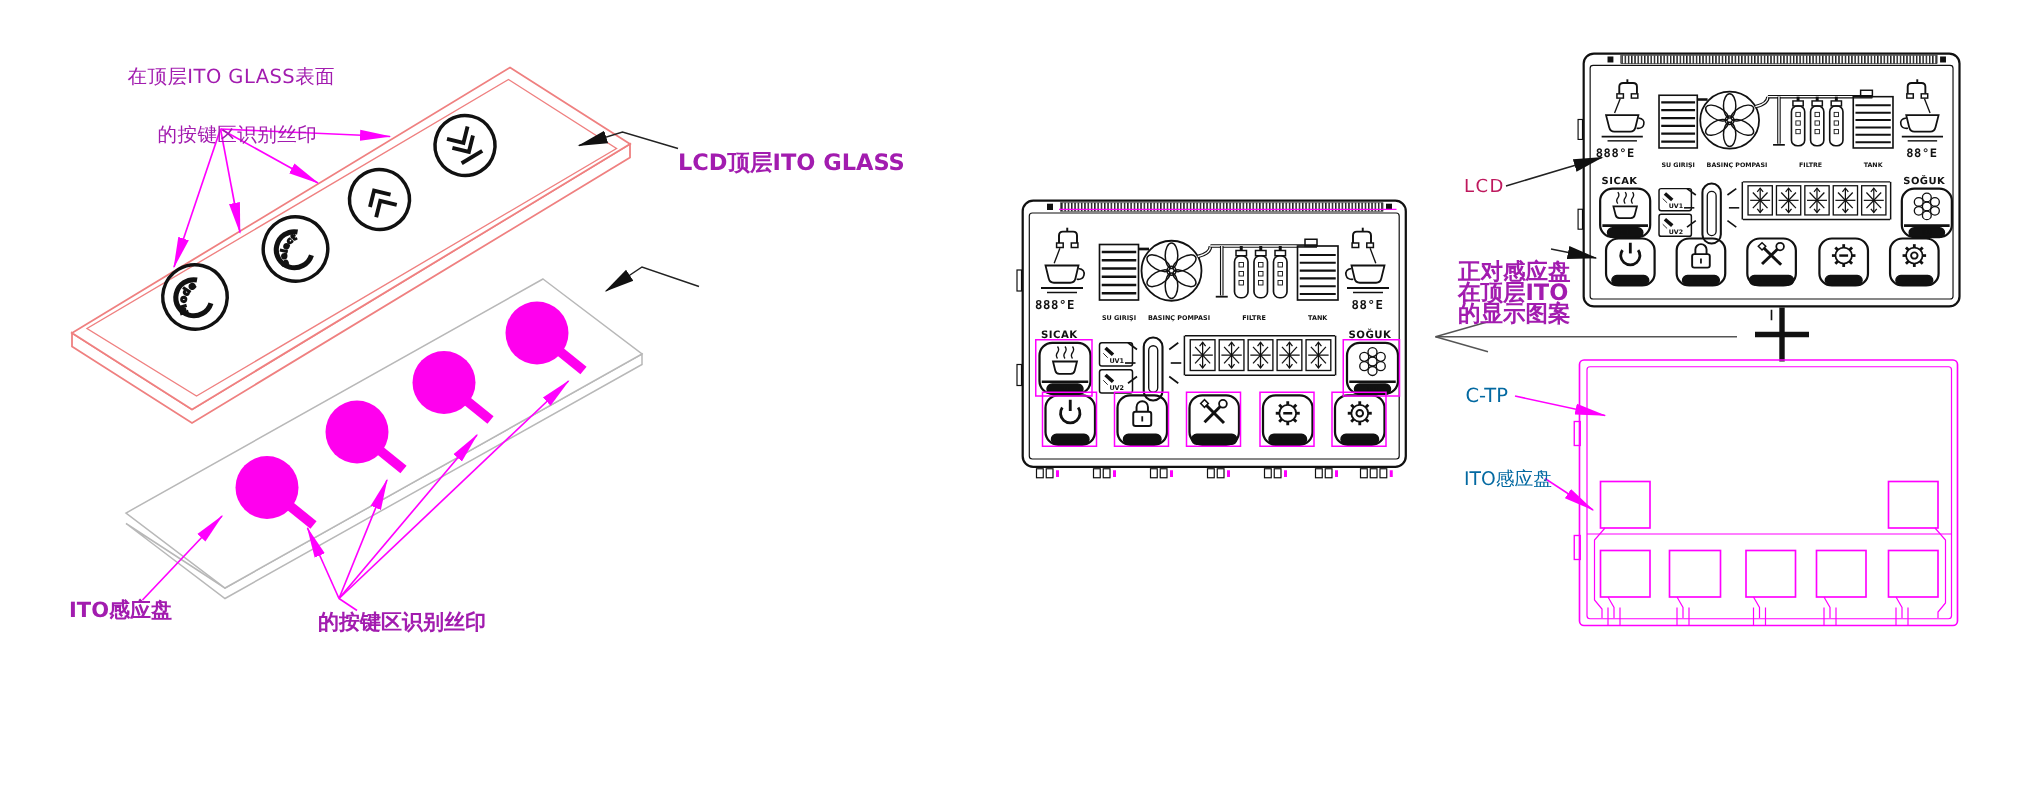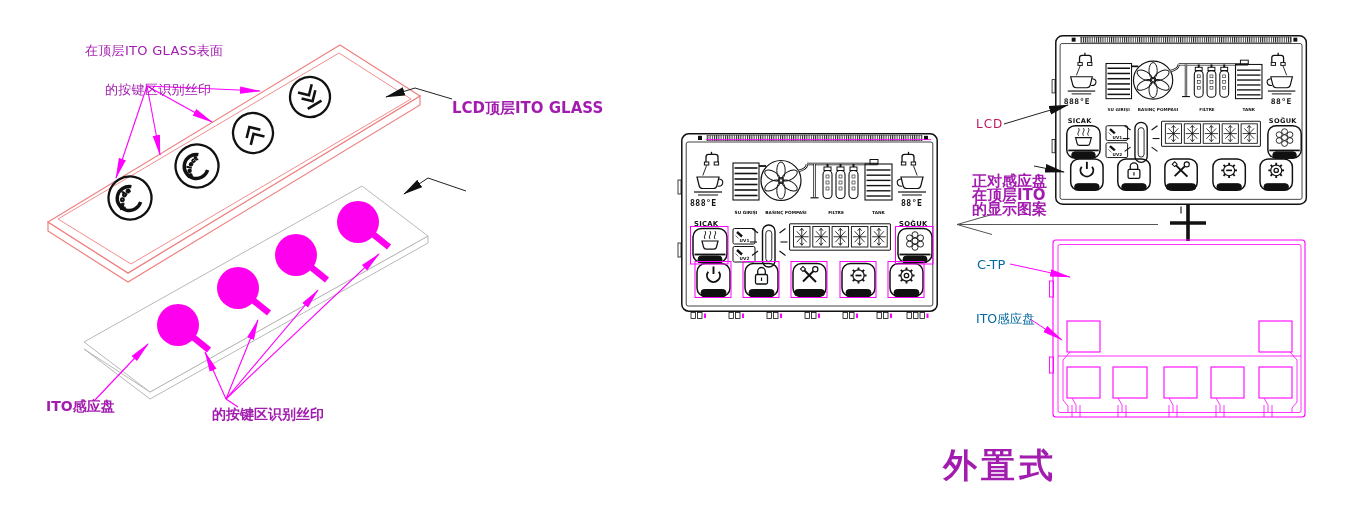--- a/index.html
+++ b/index.html
@@ -476,15 +476,14 @@
 <div class="lbl glasslbl" style="left:452px;top:99px;">LCD顶层ITO GLASS</div>
 <div class="lbl smalllbl" style="left:46px;top:398px;">ITO感应盘</div>
 <div class="lbl smalllbl" style="left:212px;top:406px;">的按键区识别丝印</div>
 
 <div class="lbl lcdlbl" style="left:976px;top:117px;">LCD</div>
 <div class="lbl notelbl" style="left:972px;top:141px;">正对感应盘</div>
 <div class="lbl notelbl" style="left:972px;top:155px;">在顶层ITO</div>
 <div class="lbl notelbl" style="left:972px;top:169px;">的显示图案</div>
 <div class="lbl maglbl ctplbl" style="left:977px;top:257px;">C-TP</div>
 <div class="lbl maglbl itorlbl" style="left:976px;top:311px;">ITO感应盘</div>
-<div class="lbl bigtitle" style="left:943px;top:443px;">外置式</div>
 
 </div>
 
 </body></html>

